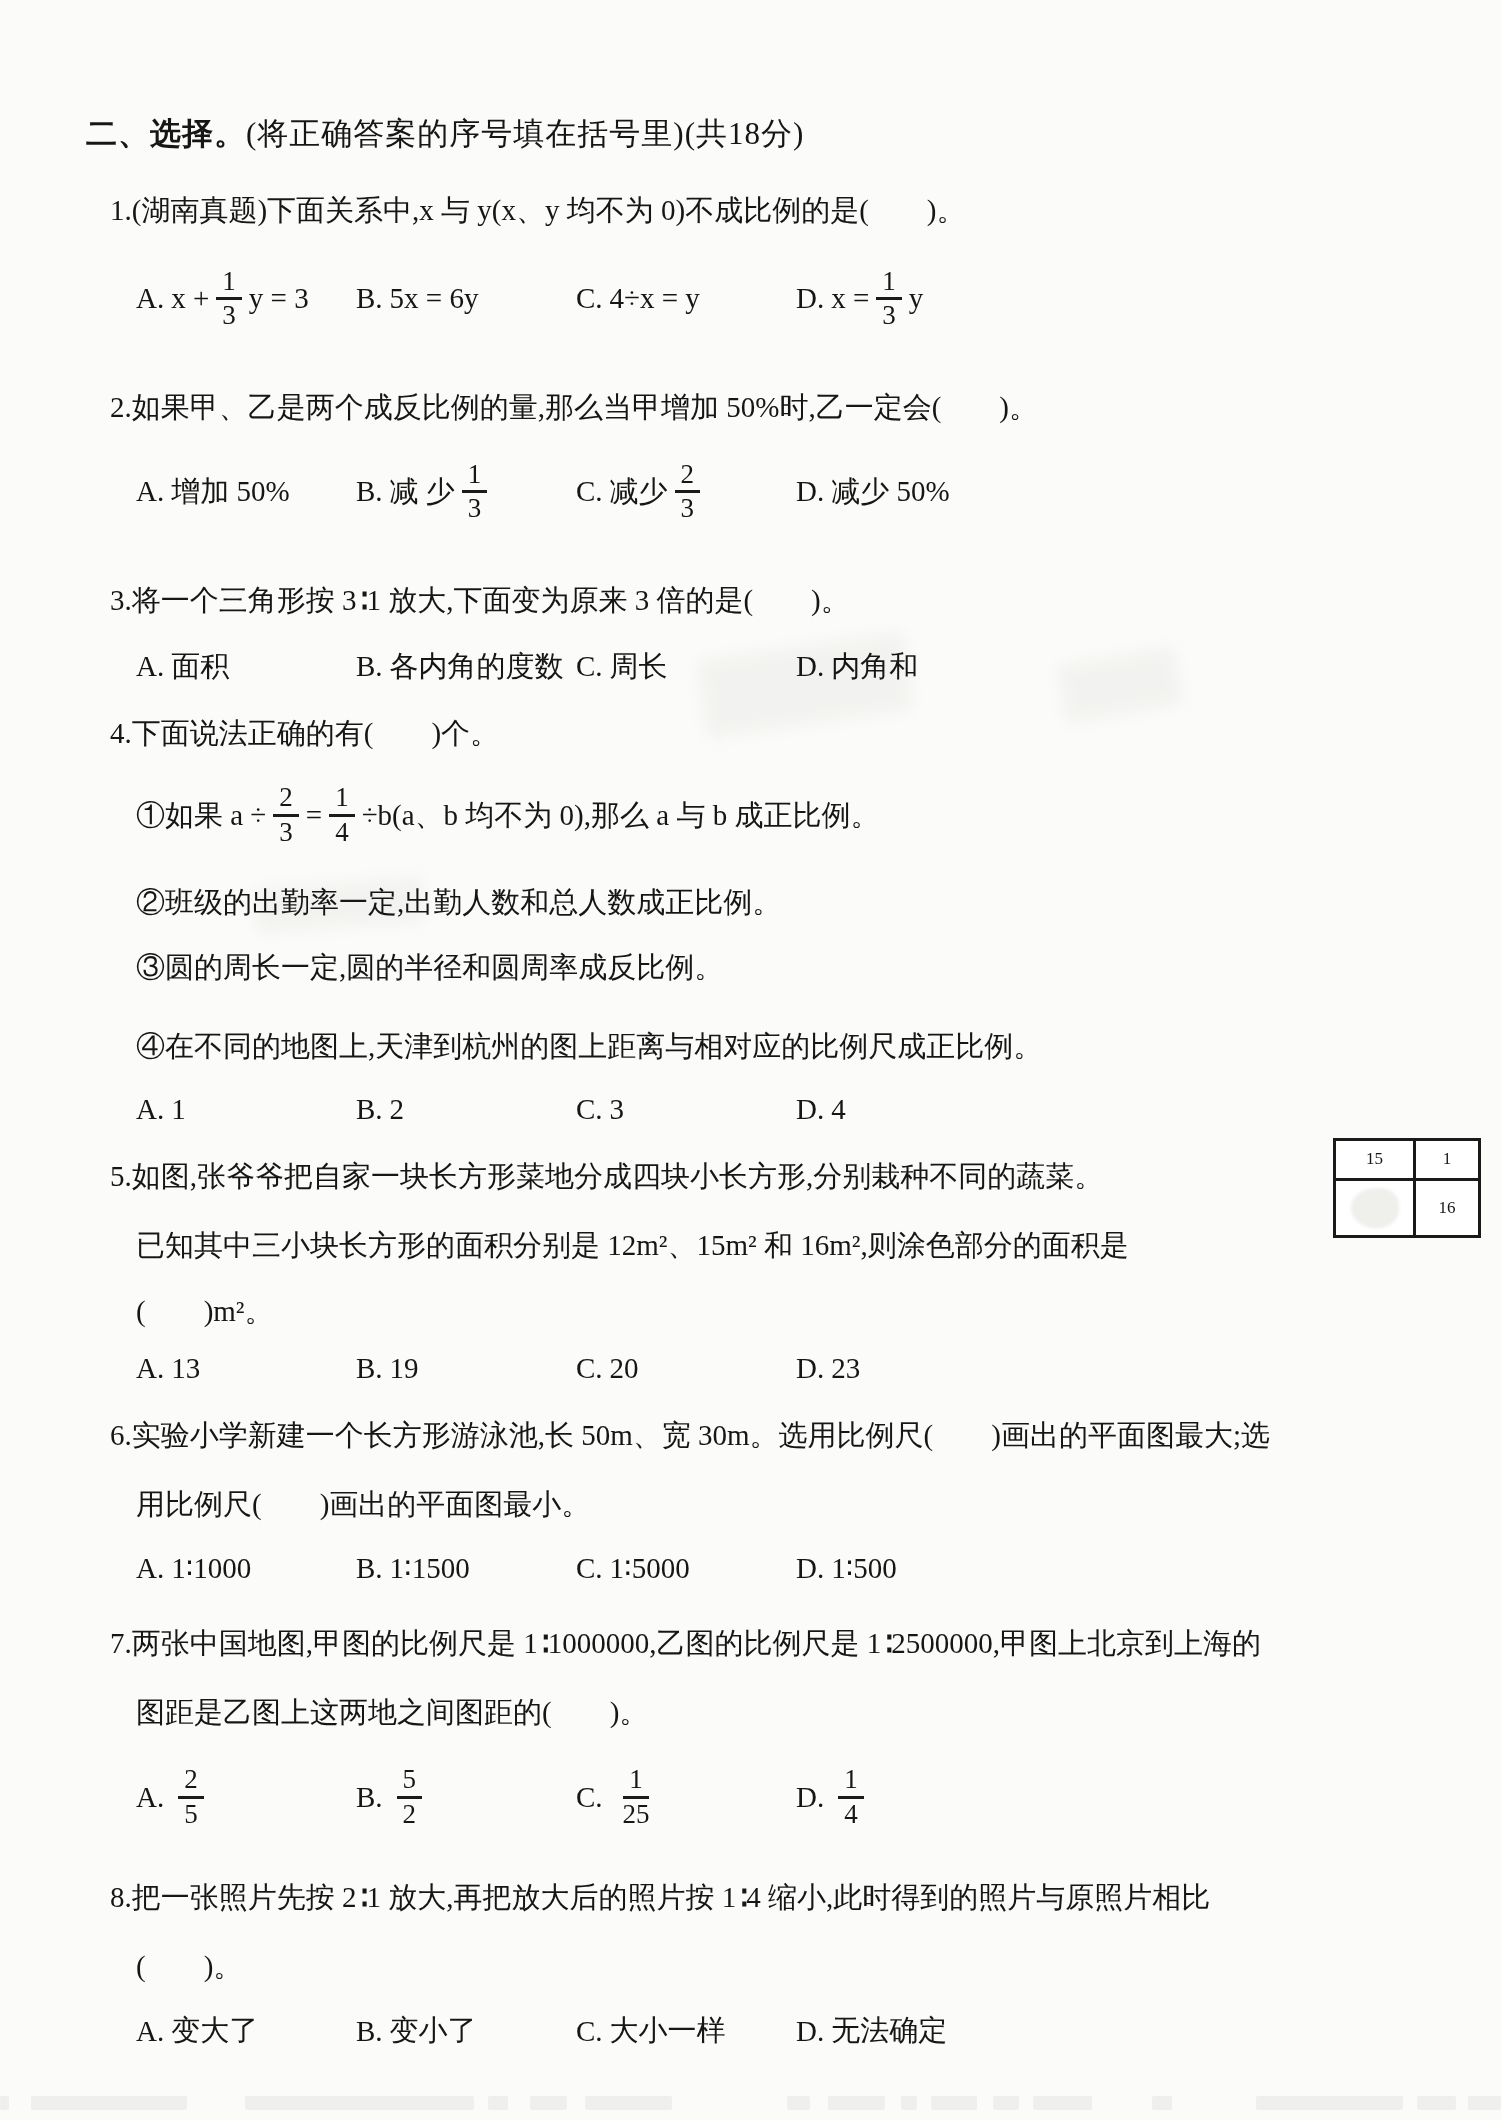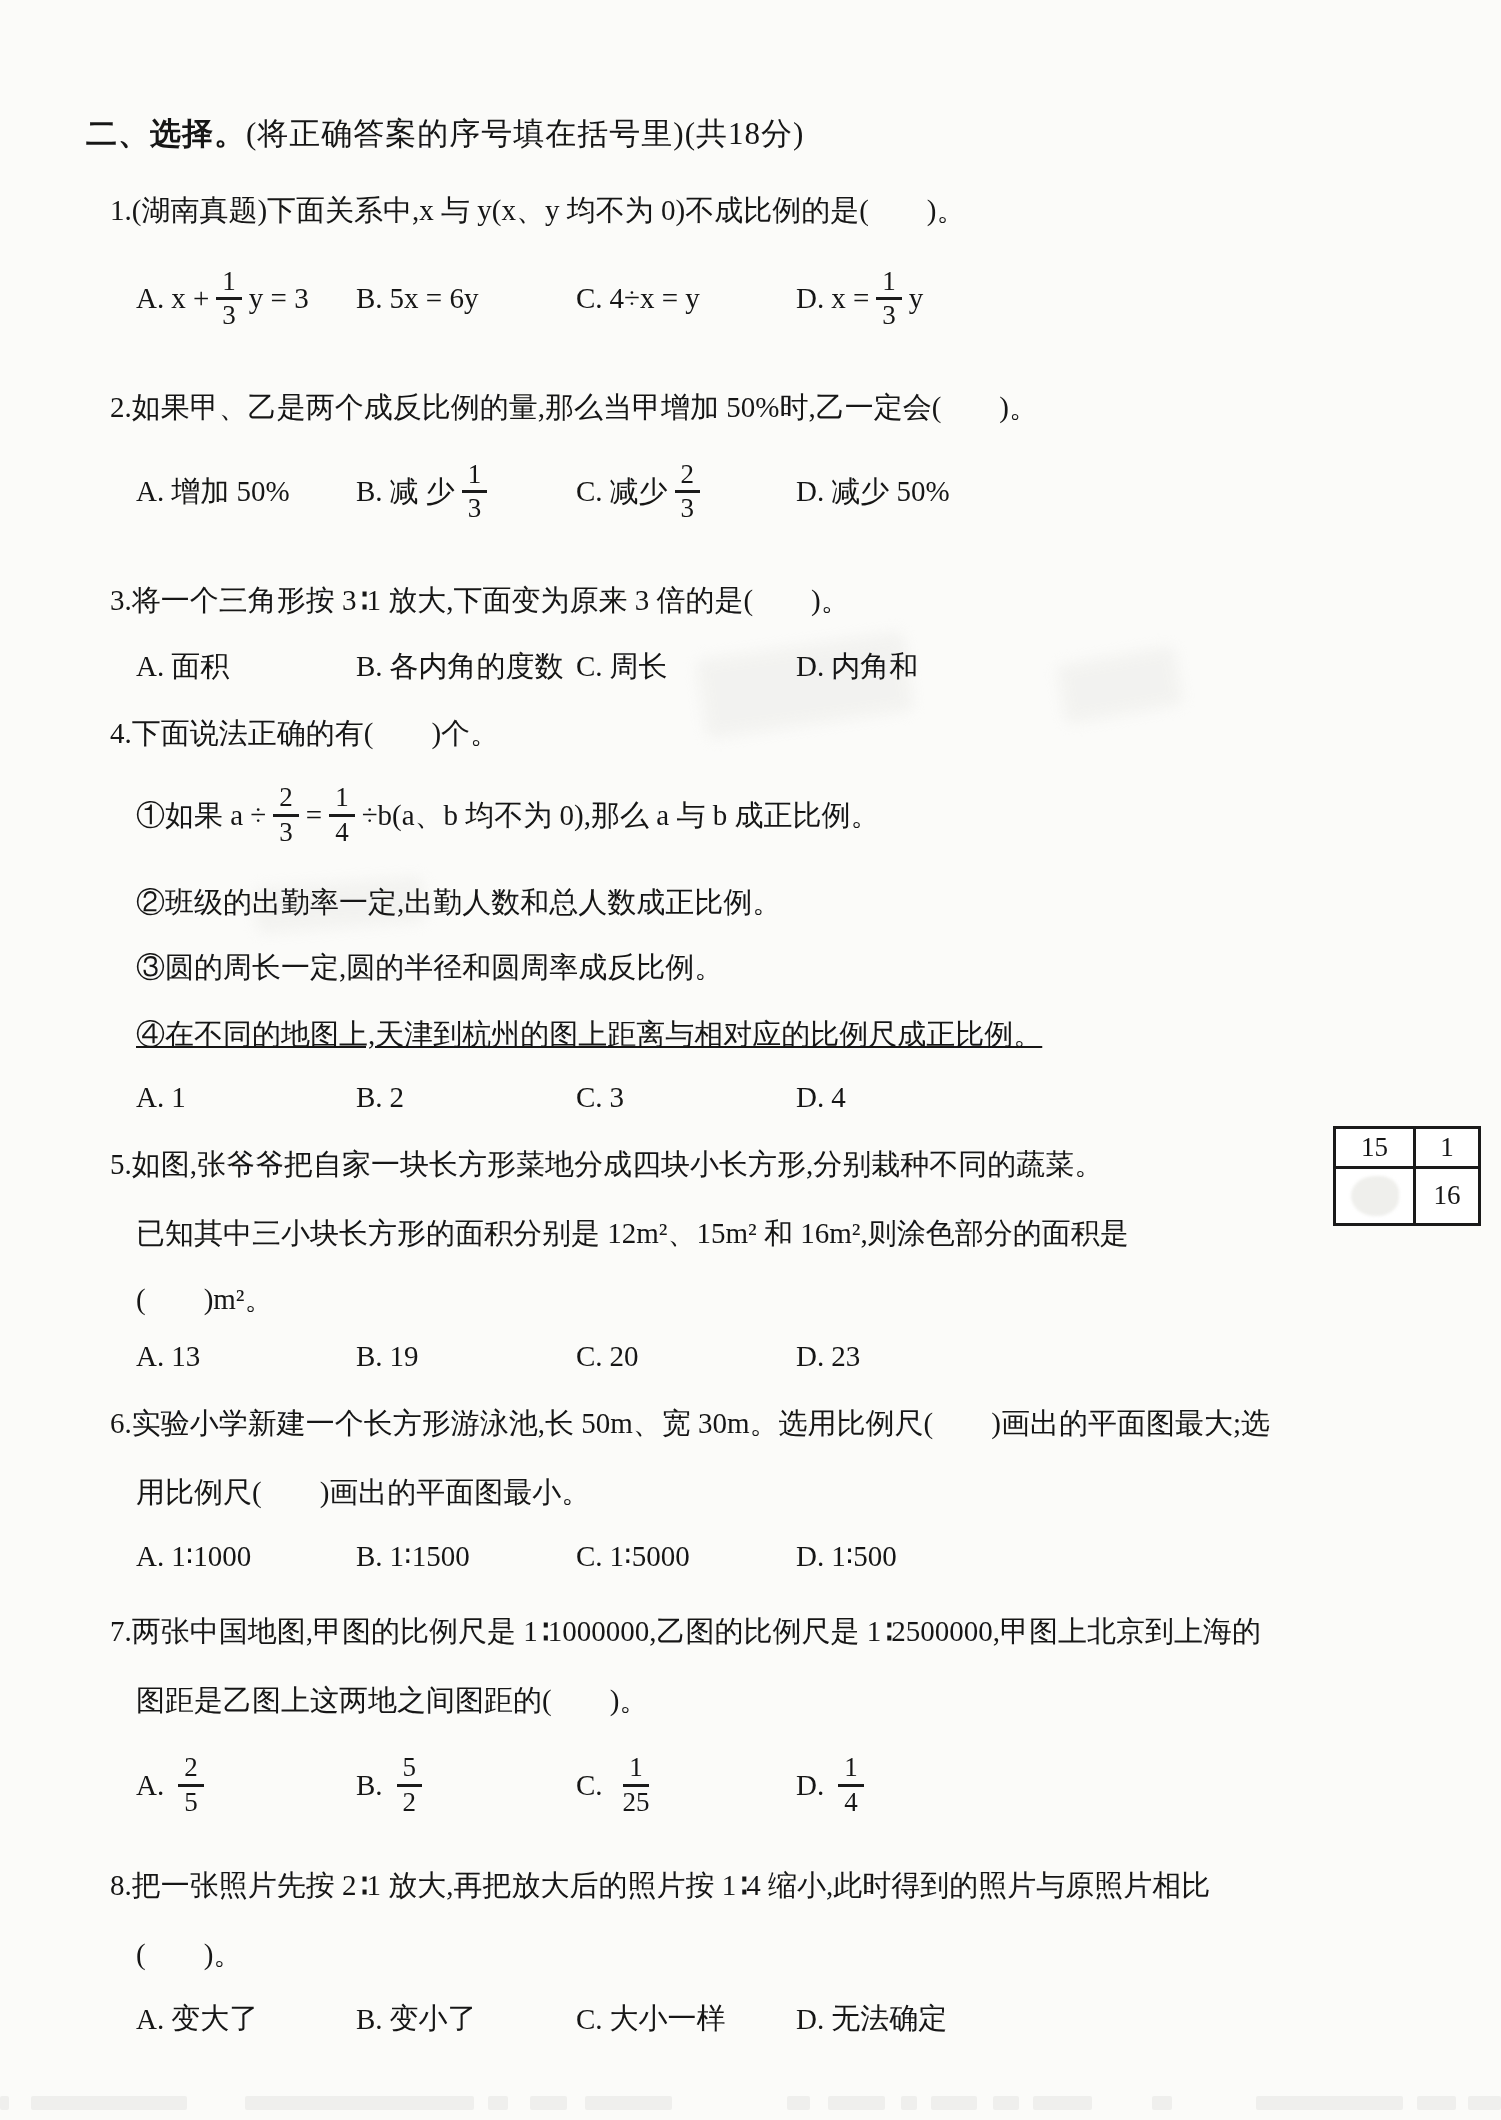--- a/index.html
+++ b/index.html
@@ -25,21 +25,21 @@
   .frac .fd{padding:0 6px;}
   .tall{min-height:104px;}
   .mathline{display:flex;align-items:center;margin-left:50px;min-height:104px;}
   
   .q5{position:relative;}
   .fig{position:absolute;right:-16px;top:-16px;width:142px;height:94px;
        border:3px solid #1a1a1a;display:grid;
        grid-template-columns:80px 1fr;grid-template-rows:40px 1fr;
        background:#fff;}
   .fig .cell{display:flex;align-items:center;justify-content:center;
-       font-size:27px;position:relative;}
+       font-size:17px;position:relative;}
   .fig .c-tl{border-right:3px solid #1a1a1a;border-bottom:3px solid #1a1a1a;}
   .fig .c-tr{border-bottom:3px solid #1a1a1a;}
   .fig .c-bl{border-right:3px solid #1a1a1a;}
   .fig .smudge{width:48px;height:40px;border-radius:50% 40% 45% 50%;
        background:#efefec;filter:blur(1.5px);}
   
   .ghost{position:absolute;background:#e9e9e6;opacity:.45;filter:blur(7px);
          border-radius:8px;pointer-events:none;}
   .g1{left:700px;top:645px;width:210px;height:80px;transform:rotate(-8deg);}
   .g2{left:255px;top:882px;width:170px;height:46px;transform:rotate(-4deg);}
@@ -154,21 +154,21 @@
         </span>
         <span>=</span>
         <span class="frac">
           <span class="fn">1</span>
           <span class="fd">4</span>
         </span>
         <span>÷b(a、b 均不为 0),那么 a 与 b 成正比例。</span>
     </div>
     <p class="cont" style="margin-top:12px;">②班级的出勤率一定,出勤人数和总人数成正比例。</p>
     <p class="cont" style="margin-top:20px;">③圆的周长一定,圆的半径和圆周率成反比例。</p>
-    <p class="cont" style="margin-top:22px;text-decoration:underline;">④在不同的地图上,天津到杭州的图上距离与相对应的比例尺成正比例。</p>
+    <p class="cont" style="margin-top:34px;">④在不同的地图上,天津到杭州的图上距离与相对应的比例尺成正比例。</p>
     <div class="opts" style="margin-top:24px;">
       <div class="opt">
           <span class="lbl">A.</span>
           <span>1</span>
         </div>
       <div class="opt">
           <span class="lbl">B.</span>
           <span>2</span>
         </div>
       <div class="opt">

